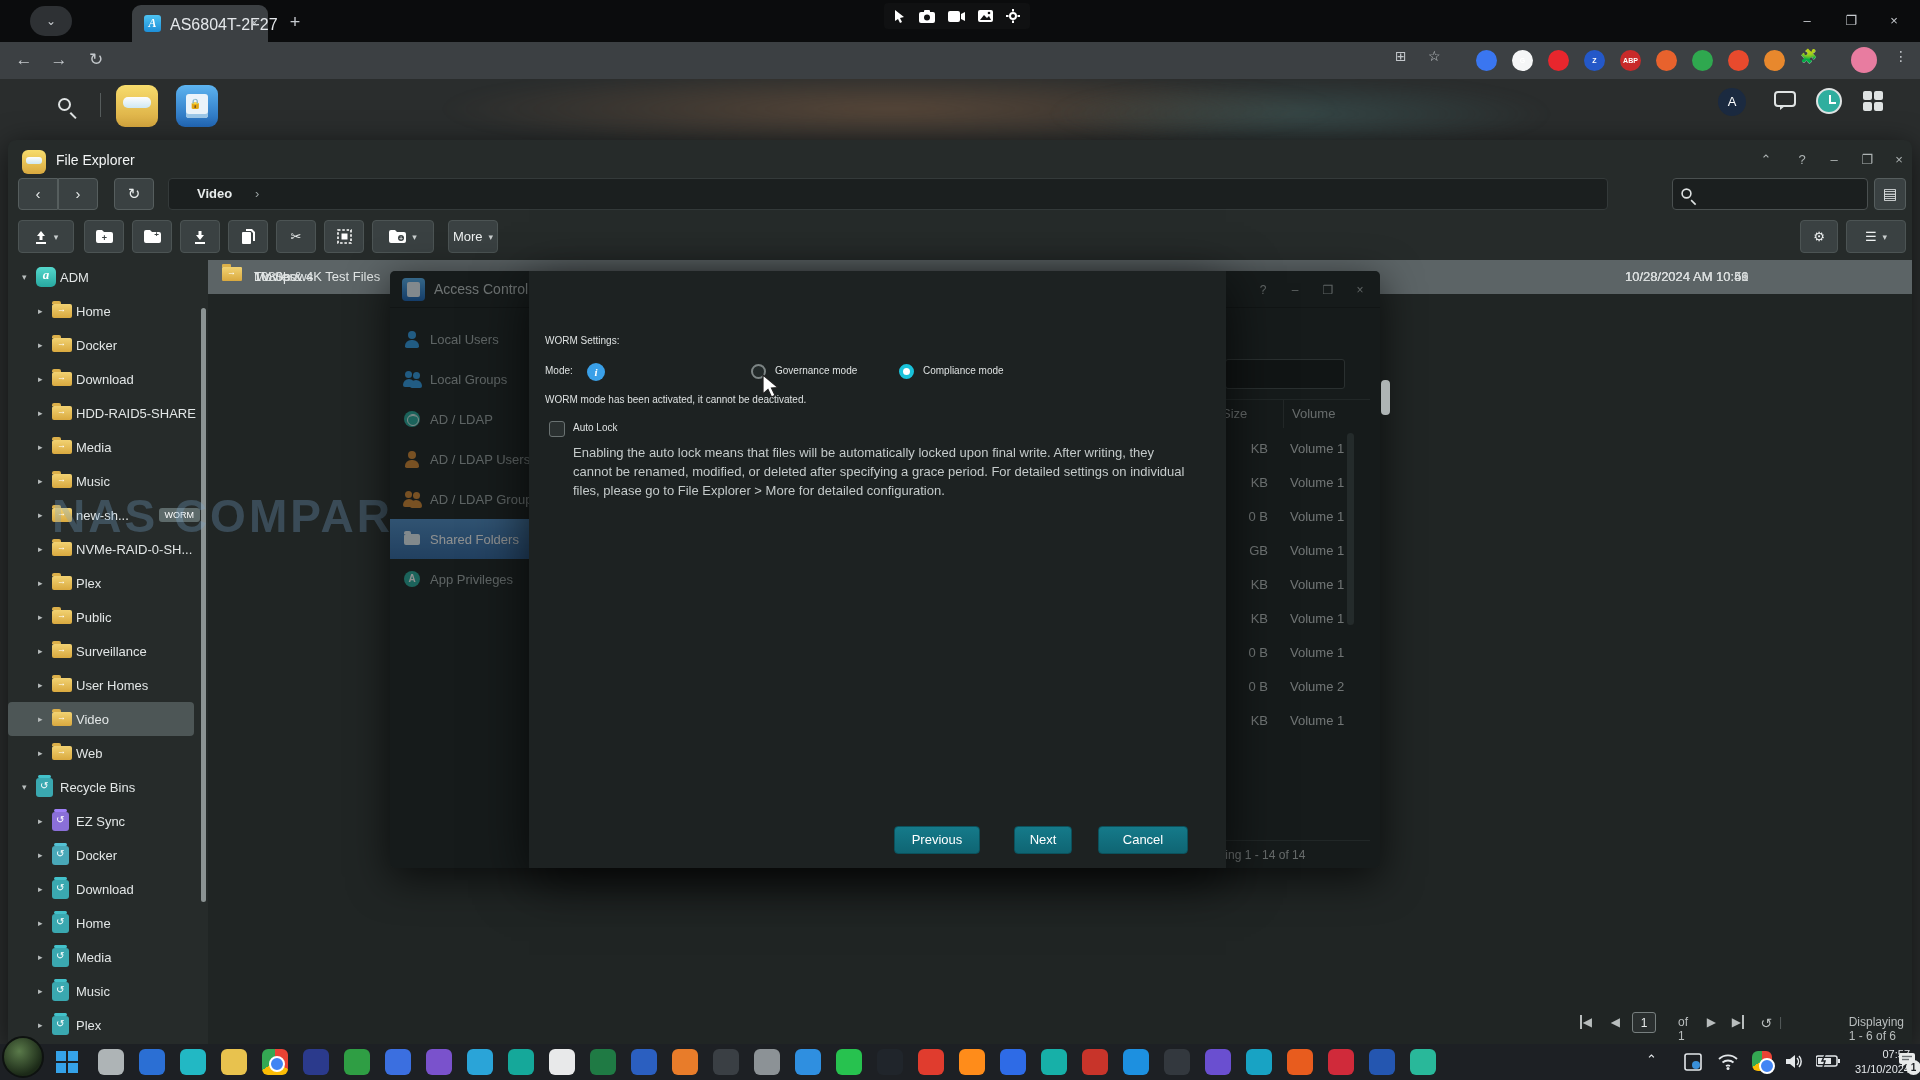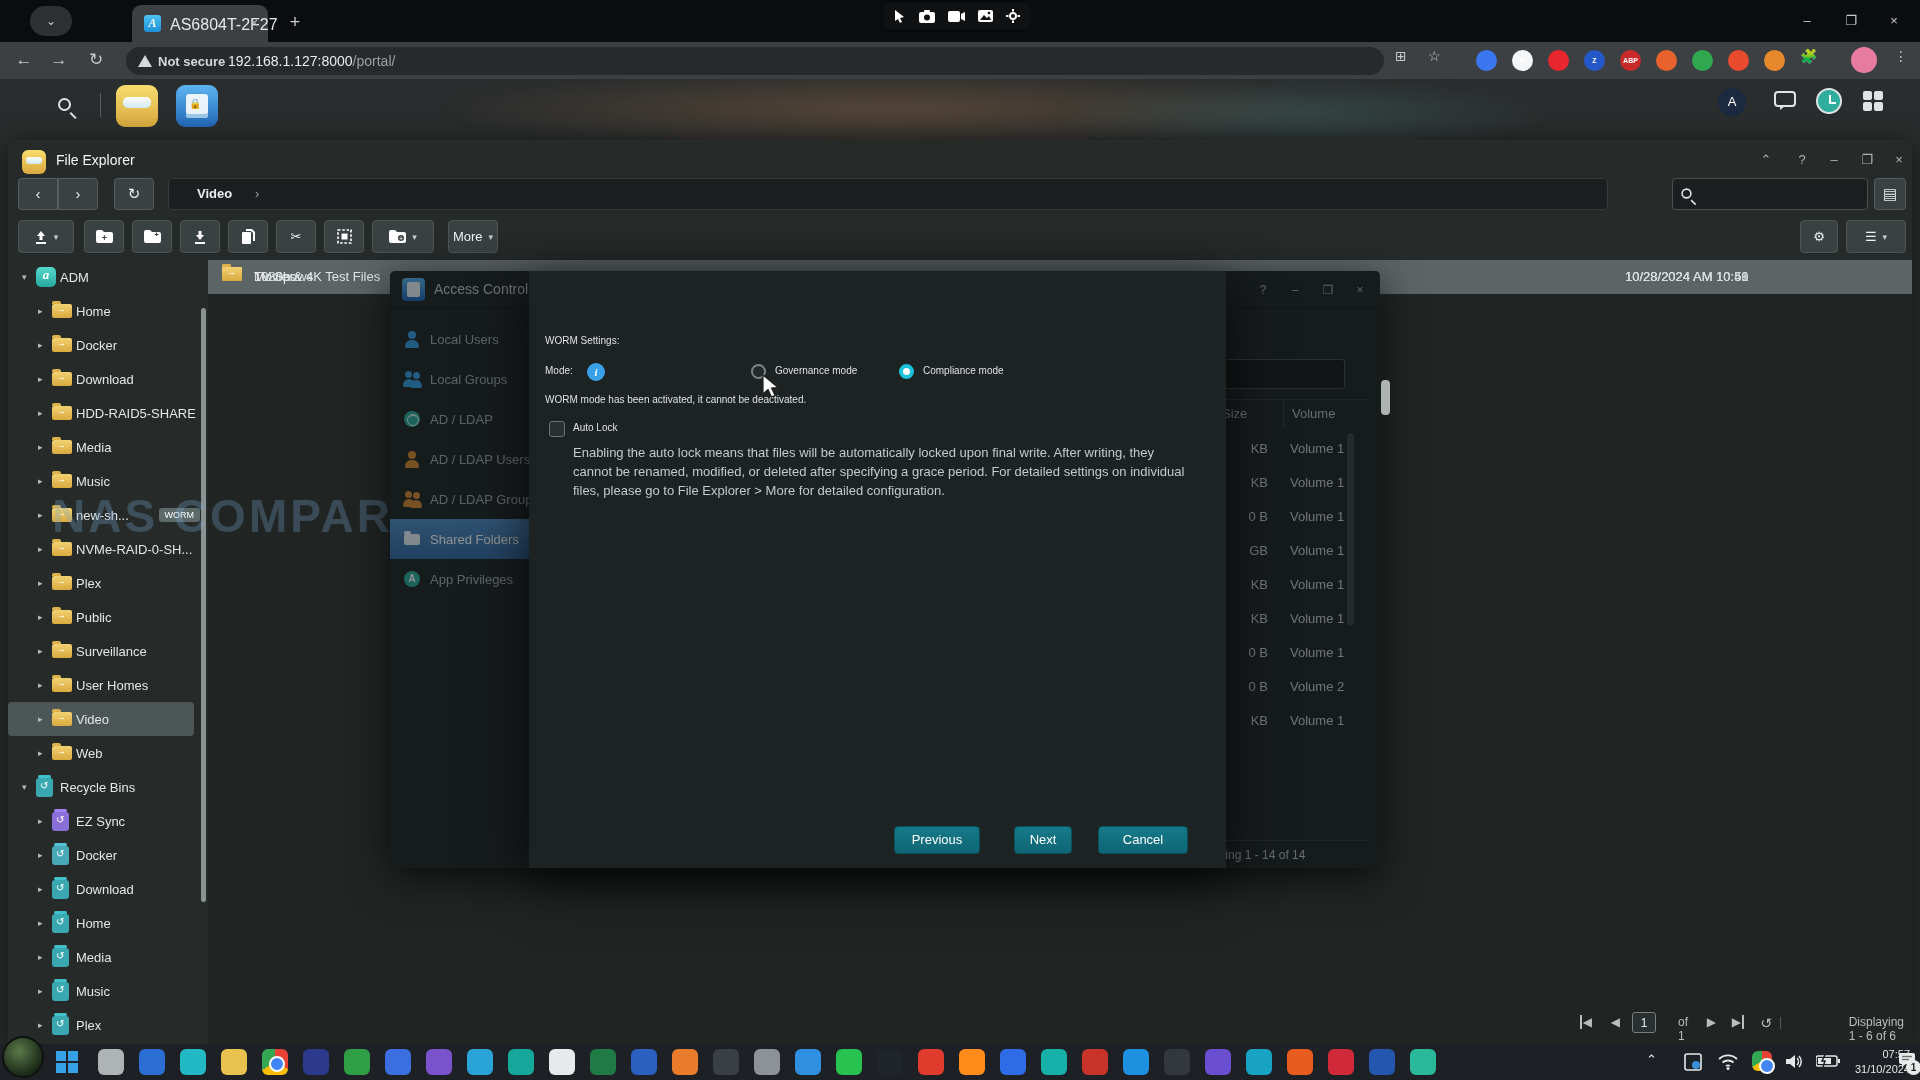--- a/index.html
+++ b/index.html
@@ -202,27 +202,20 @@
     </div>
     <div class="wbtn" style="left:1792px">–</div>
     <div class="wbtn" style="left:1836px">❐</div>
     <div class="wbtn" style="left:1879px">×</div>
   </div>
 
   <div id="addrbar"></div>
   <div class="navg" style="left:10px">←</div>
   <div class="navg" style="left:45px">→</div>
   <div class="navg" style="left:82px">↻</div>
-  <div class="omni">
-    <div class="nschip">
-      <span class="warn"></span>
-      <b>Not secure</b>
-    </div>
-    <div class="urltxt"><span>192.168.1.127:8000</span><span style="color:#9aa0a6">/portal/</span></div>
-  </div>
   <div class="ico-g" style="left:1395px">⊞</div>
   <div class="ico-g" style="left:1428px">☆</div>
   <div id="extrow">
 
   <span class="ext" style="background: rgb(58, 118, 240); left: 1476px;"></span>
       <span class="ext" style="background: rgb(245, 246, 247); left: 1512px;">G</span>
       <span class="ext" style="background: rgb(232, 38, 45); left: 1548px;"></span>
       <span class="ext" style="background: rgb(36, 88, 200); left: 1584px;">Z</span>
       <span class="ext" style="background: rgb(200, 42, 42); left: 1620px;">ABP</span>
       <span class="ext" style="background: rgb(232, 98, 45); left: 1656px;"></span>

